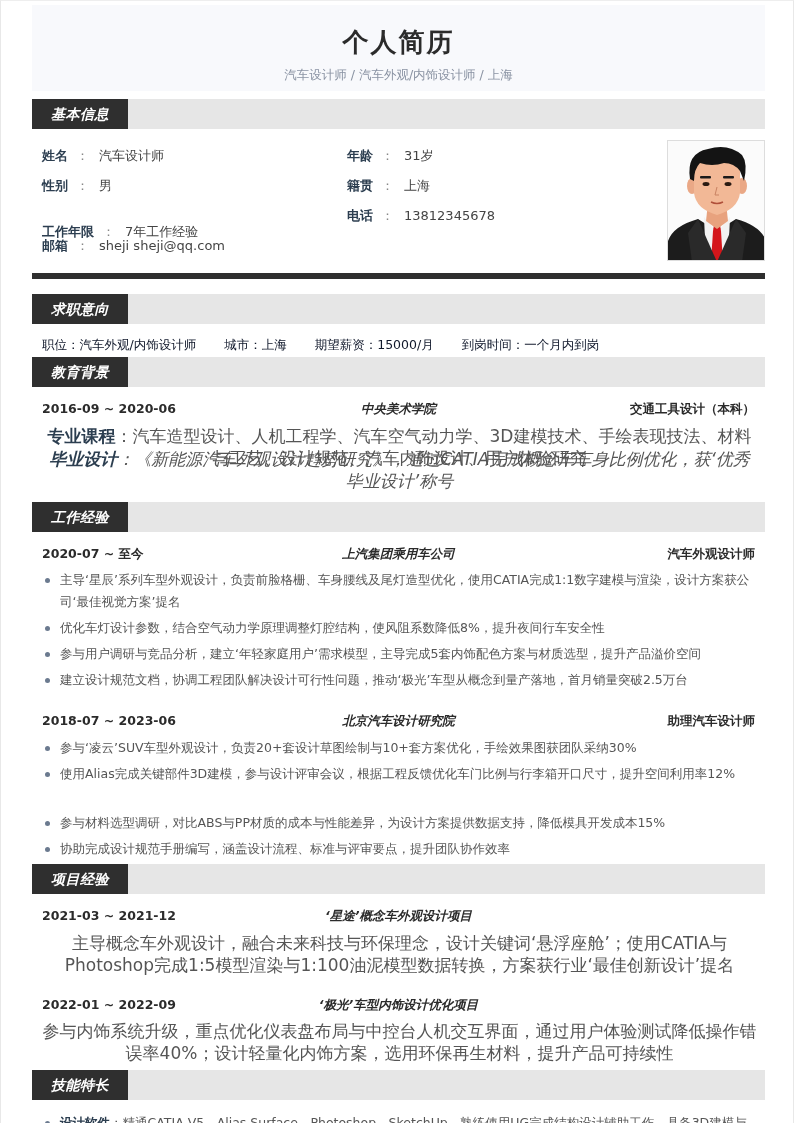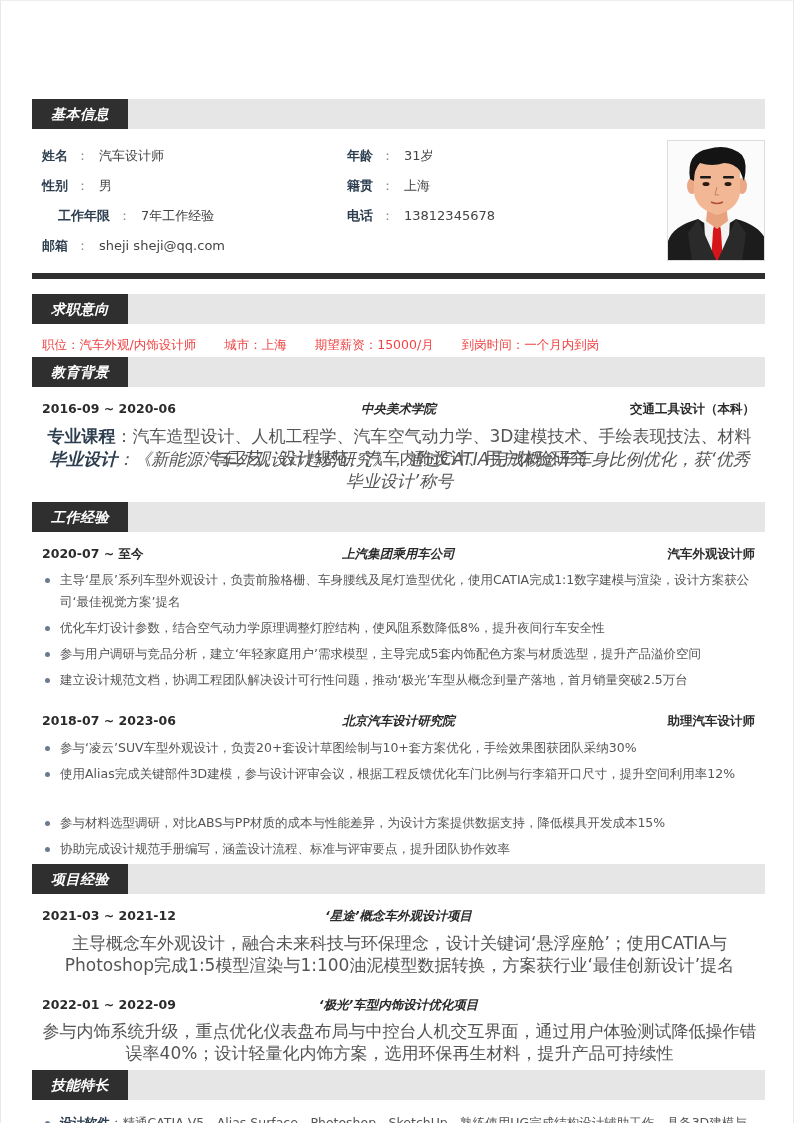--- a/index.html
+++ b/index.html
@@ -42,21 +42,21 @@
   .info-row .colon { color: #888; margin: 0 10px 0 8px; }
   .info-row .val { color: #444; }
   .photo {
     position: absolute; left: 666px; top: 139px; width: 98px; height: 121px;
     border: 1px solid #ddd; background: #fafafa; overflow: hidden;
   }
   .divider {
     position: absolute; left: 31px; top: 272px; width: 733px; height: 6px; background: #2f2f2f;
   }
   .intent {
-    position: absolute; left: 41px; top: 336px; font-size: 12.5px; color: #ef4444; white-space: nowrap;
+    position: absolute; left: 41px; top: 336px; font-size: 12.5px; color: #0f172a; white-space: nowrap;
   }
   .intent span { margin-right: 28px; }
   .entry-head {
     position: absolute; left: 41px; width: 713px; height: 18px;
     font-size: 12.5px; font-weight: bold; color: #2b2b2b; line-height: 18px;
   }
   .entry-head .l { position: absolute; left: 0; }
   .entry-head .c { position: absolute; left: 0; right: 0; text-align: center; font-style: italic; }
   .entry-head .r { position: absolute; right: 0; }
   .para {
@@ -72,38 +72,42 @@
   .bullets li .dot {
     position: absolute; left: 3px; top: 9px; width: 5px; height: 5px; border-radius: 50%;
     background: #6b7a8f;
   }
 </style>
 </head>
 <body>
 
 <div class="page">
 
+  <div class="header">
+    <div class="title">个人简历</div>
+    <div class="subtitle">汽车设计师 / 汽车外观/内饰设计师 / 上海</div>
+  </div>
 
   <div class="sec" style="top:98px;">
     <div class="sec-title">基本信息</div>
   </div>
 
   <div class="info-row" style="left:41px; top:146px;">
     <span class="lbl">姓名</span><span class="colon">：</span><span class="val">汽车设计师</span>
   </div>
   <div class="info-row" style="left:346px; top:146px;">
     <span class="lbl">年龄</span><span class="colon">：</span><span class="val">31岁</span>
   </div>
   <div class="info-row" style="left:41px; top:176px;">
     <span class="lbl">性别</span><span class="colon">：</span><span class="val">男</span>
   </div>
   <div class="info-row" style="left:346px; top:176px;">
     <span class="lbl">籍贯</span><span class="colon">：</span><span class="val">上海</span>
   </div>
-  <div class="info-row" style="left:41px; top:206px;margin-left:16px;">
+  <div class="info-row" style="left:41px; top:222px;">
     <span class="lbl">工作年限</span><span class="colon">：</span><span class="val">7年工作经验</span>
   </div>
   <div class="info-row" style="left:346px; top:206px;">
     <span class="lbl">电话</span><span class="colon">：</span><span class="val">13812345678</span>
   </div>
   <div class="info-row" style="left:41px; top:236px;">
     <span class="lbl">邮箱</span><span class="colon">：</span><span class="val">sheji sheji@qq.com</span>
   </div>
 
   <div class="photo" title="证件照">

